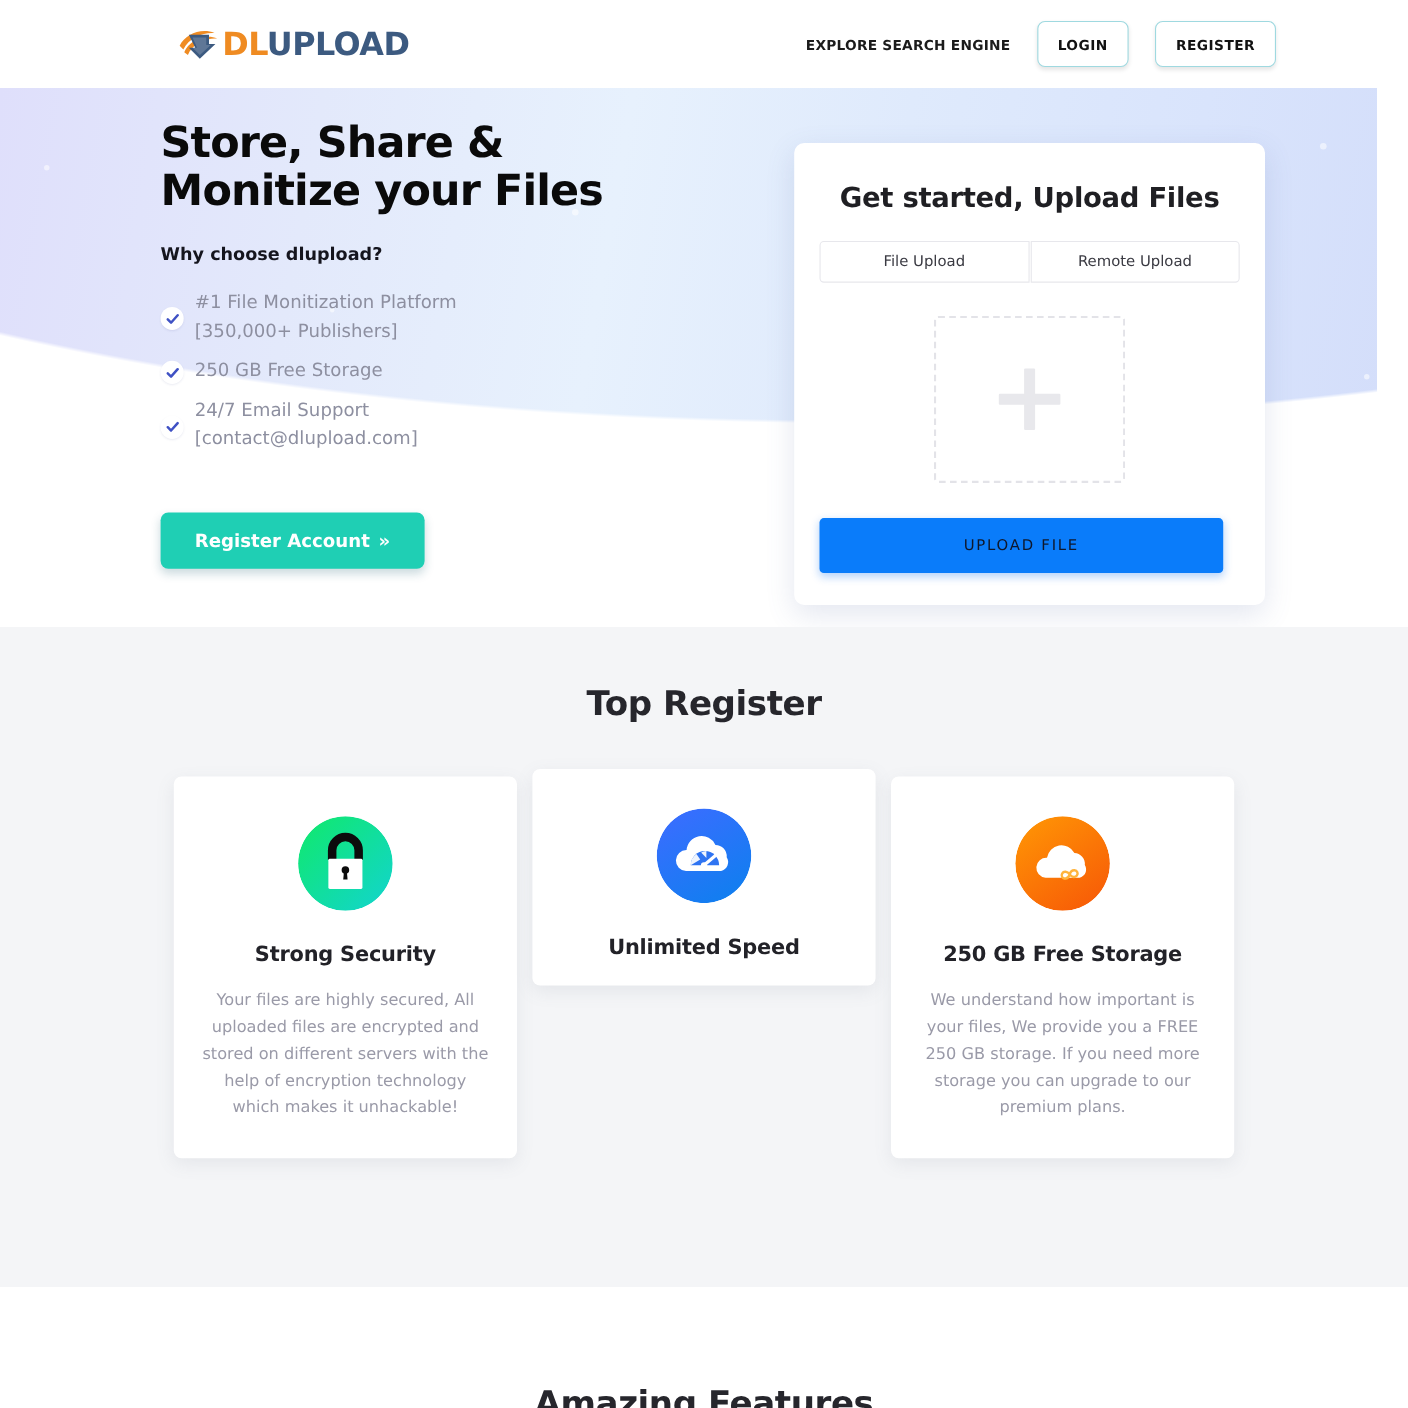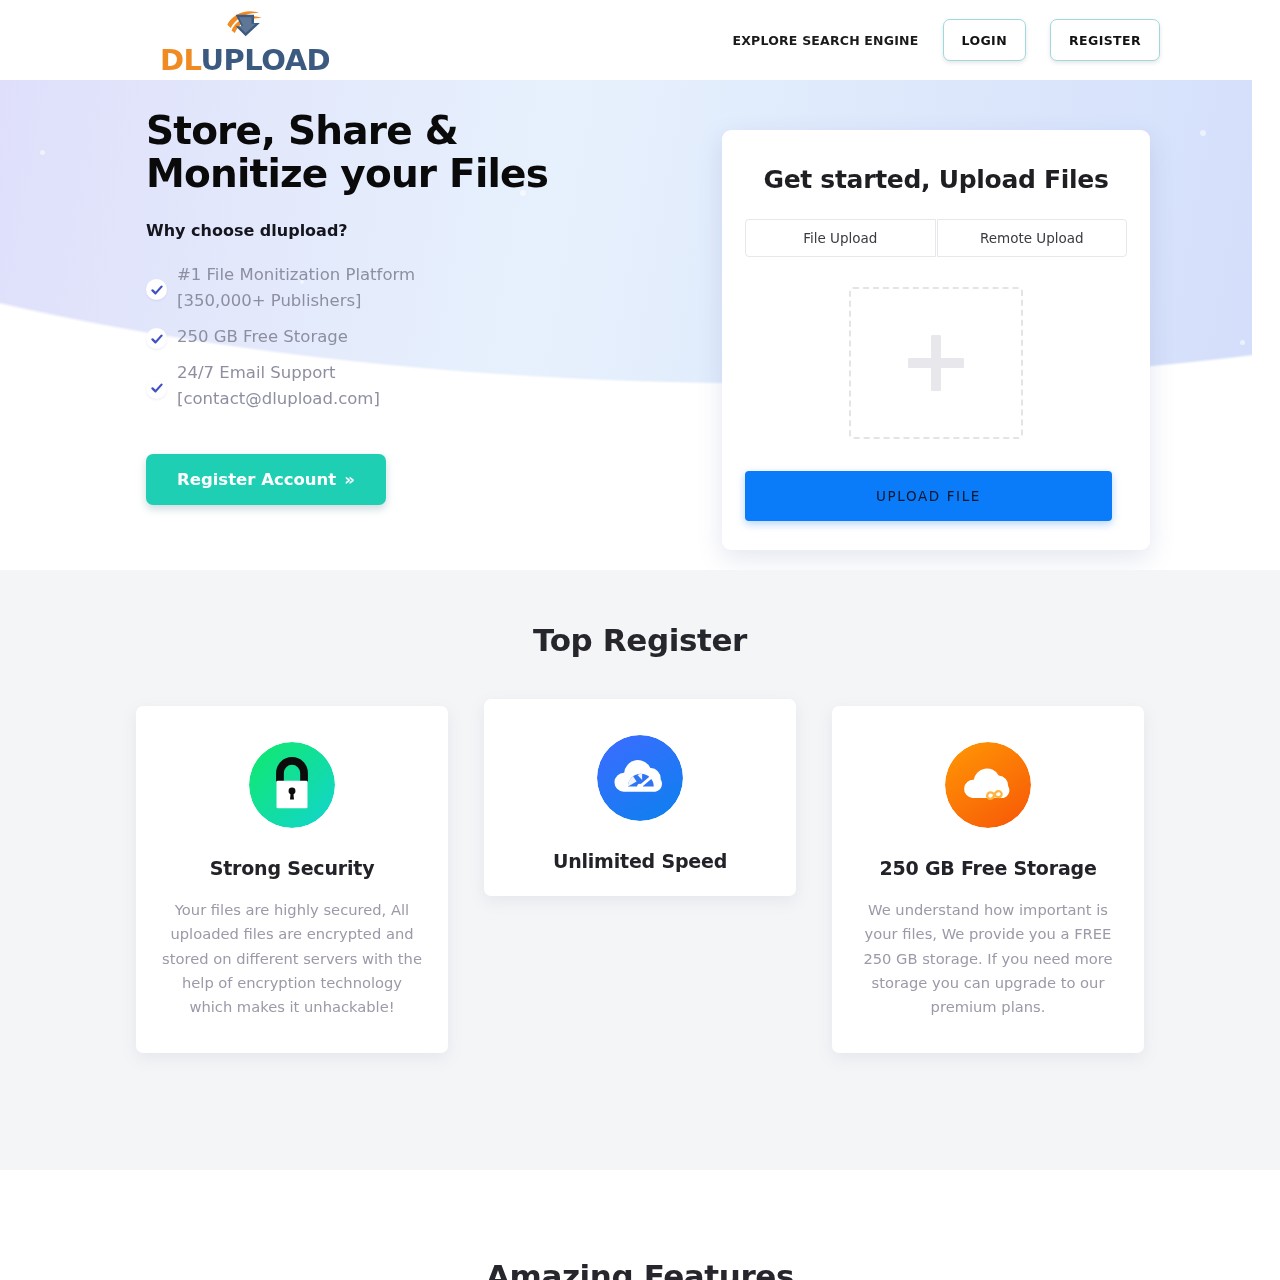--- a/index.html
+++ b/index.html
@@ -12,21 +12,21 @@
   .page { position: relative; width: 1280px; height: 1280px; }
 
   
   .header {
     position: relative; z-index: 20;
     height: 80px; width: 100%;
     background: #ffffff;
     display: flex; align-items: center;
     padding: 0 120px 0 160px;
   }
-  .logo { display: flex; align-items: center; gap: 0px; flex-direction: column; }
+  .logo { display: flex; align-items: center; gap: 0px; }
   .logo-mark { width: 40px; height: 40px; margin-right: 2px; }
   .logo-text {
     font-size: 29px; font-weight: 700; letter-spacing: -0.5px;
     font-family: "DejaVu Sans", sans-serif;
   }
   .logo-dl { color: #ef8b22; }
   .logo-upload { color: #3c5a80; }
 
   .nav-right {
     margin-left: auto; display: flex; align-items: center; gap: 24px;
@@ -77,21 +77,21 @@
     flex: 0 0 auto; width: 21px; height: 21px; border-radius: 50%;
     background: #ffffff; display: flex; align-items: center; justify-content: center;
     margin-top: 4px; box-shadow: 0 1px 2px rgba(60,70,140,0.10);
   }
   .check-circle svg { width: 12px; height: 12px; display: block; }
   .hero-list-text {
     font-size: 16.5px; color: #8d8fa0; line-height: 1.58; max-width: 330px;
   }
   .cta-btn {
     display: inline-flex; align-items: center; gap: 8px;
-    margin-top: 32px;
+    margin-top: 44px;
     background: #1fcfb4; color: #ffffff;
     font-size: 16.5px; font-weight: 600;
     padding: 16px 31px; border: none; border-radius: 7px;
     cursor: pointer; box-shadow: 0 4px 9px rgba(25,90,110,0.22);
     font-family: "DejaVu Sans", sans-serif;
     justify-content: space-between;
   }
 
   
   .upload-card {
@@ -140,21 +140,21 @@
   .benefits {
     position: absolute; top: 570px; left: 0; width: 1280px; height: 600px;
     background: #f4f5f7;
   }
   .section-title {
     text-align: center; font-size: 31px; font-weight: 700;
     color: #26262c; letter-spacing: -0.4px; padding-top: 52px;
   }
   .cards {
     position: relative; display: flex; justify-content: center;
-    align-items: flex-start; gap: 36px; margin-top: 48px;
+    align-items: flex-start; gap: 14px; margin-top: 48px;
   }
   .card {
     width: 312px; background: #ffffff; border-radius: 7px;
     box-shadow: 0 5px 16px rgba(110,115,135,0.11);
     padding: 36px 25px 34px; text-align: center;
   }
   .card.raised { margin-top: -7px; padding-bottom: 24px; }
   .card-icon { width: 86px; height: 86px; margin: 0 auto; border-radius: 50%; }
   .card-title {
     margin-top: 25px; font-size: 19px; font-weight: 700;

